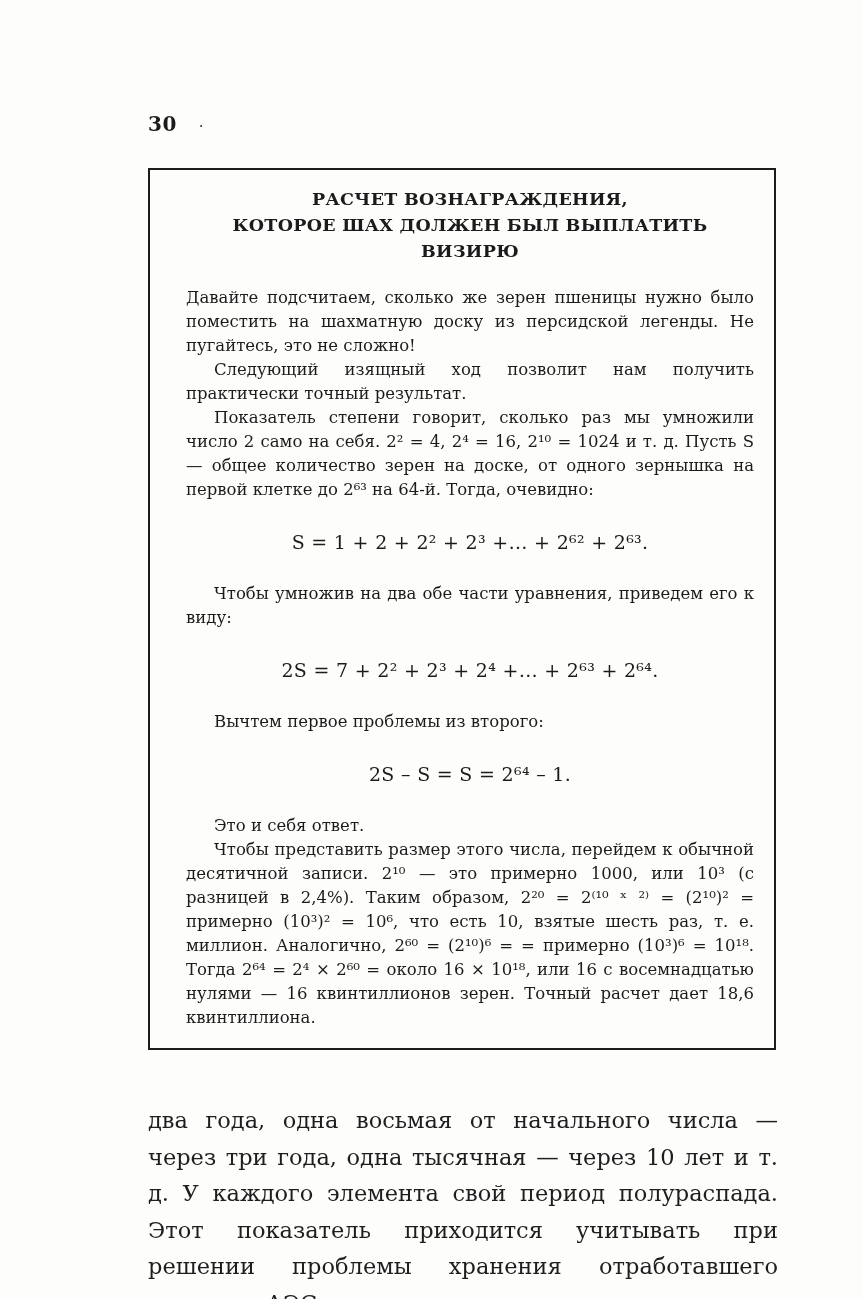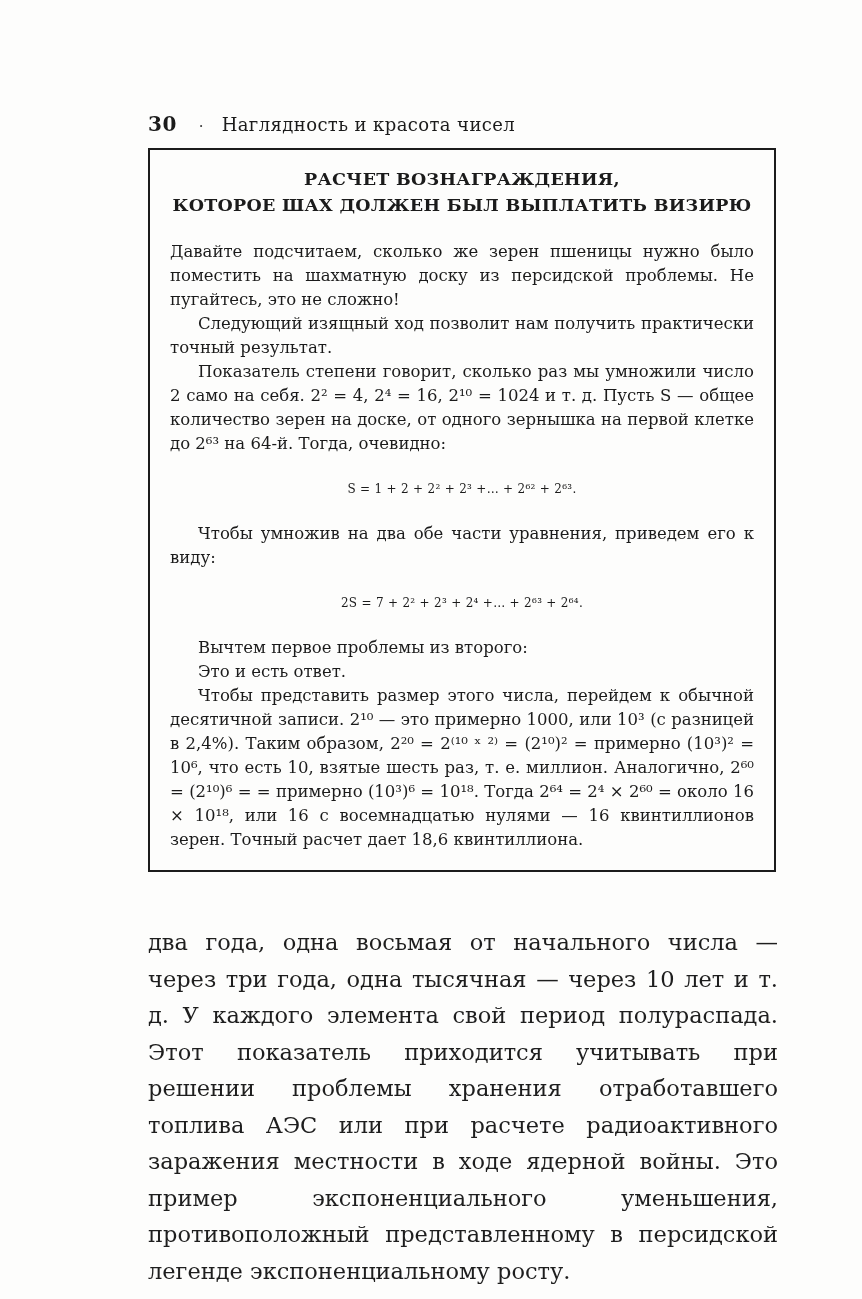--- a/index.html
+++ b/index.html
@@ -17,65 +17,65 @@
     color: #1b1b1b;
     font-family: "DejaVu Serif", "Liberation Serif", serif;
     padding: 112px 86px 0 148px;
     overflow: hidden;
   }
 
   
   .running-head {
     display: flex;
     align-items: baseline;
-    margin-bottom: 12px;
+    margin-bottom: 32px;
   }
   .page-number {
     font-weight: bold;
     font-size: 20px;
     letter-spacing: 0.5px;
   }
   .head-sep {
     font-size: 15px;
     color: #3a3a3a;
     margin: 0 18px 0 22px;
   }
   .running-title {
     font-size: 18px;
     letter-spacing: 0.4px;
   }
 
   
   .sidebar-box {
     width: 628px;
     border: 2px solid #1c1c1c;
-    padding: 16px 20px 18px 20px;
+    padding: 16px 20px 18px 36px;
     background: #fdfdfc;
   }
   .box-title {
     text-align: center;
     font-size: 17.5px;
     font-weight: bold;
     line-height: 26px;
     letter-spacing: 0.3px;
     margin-bottom: 22px;
   }
   .box-para {
     font-size: 16.5px;
     line-height: 24px;
     text-align: justify;
     hyphens: auto;
     -webkit-hyphens: auto;
   }
   .box-para.indent { text-indent: 28px; }
   .box-formula {
-    font-size: 12px;
+    font-size: 19px;
     line-height: 24px;
     text-align: center;
-    margin: 21px 0;
+    margin: 28px 0;
     letter-spacing: 0.3px;
   }
 
   
   .body-text {
     margin-top: 52px;
     width: 630px;
   }
   .body-text p {
     font-size: 22.5px;
@@ -87,37 +87,37 @@
   }
 </style>
 </head>
 <body>
 
 <div class="page">
 
   <header class="running-head">
     <span class="page-number">30</span>
     <span class="head-sep">·</span>
-    <span class="running-title">Наглядность и красота чисел</span>
   </header>
 
   <section class="sidebar-box">
     <h2 class="box-title">
       <span>РАСЧЕТ ВОЗНАГРАЖДЕНИЯ,</span><br>
       <span>КОТОРОЕ ШАХ ДОЛЖЕН БЫЛ ВЫПЛАТИТЬ ВИЗИРЮ</span>
     </h2>
 
-    <p class="box-para">Давайте подсчитаем, сколько же зерен пшеницы нужно было поместить на шахматную доску из персидской проблемы. Не пугайтесь, это не сложно!</p>
+    <p class="box-para">Давайте подсчитаем, сколько же зерен пшеницы нужно было поместить на шахматную доску из персидской легенды. Не пугайтесь, это не сложно!</p>
     <p class="box-para indent">Следующий изящный ход позволит нам получить практически точный результат.</p>
     <p class="box-para indent">Показатель степени говорит, сколько раз мы умножили число 2 само на себя. 2² = 4, 2⁴ = 16, 2¹⁰ = 1024 и т. д. Пусть S — общее количество зерен на доске, от одного зернышка на первой клетке до 2⁶³ на 64-й. Тогда, очевидно:</p>
     <p class="box-formula">S = 1 + 2 + 2² + 2³ +… + 2⁶² + 2⁶³.</p>
     <p class="box-para indent">Чтобы умножив на два обе части уравнения, приведем его к виду:</p>
     <p class="box-formula">2S = 7 + 2² + 2³ + 2⁴ +… + 2⁶³ + 2⁶⁴.</p>
     <p class="box-para indent">Вычтем первое проблемы из второго:</p>
-    <p class="box-para indent">Это и есть ответ.</p>
+    <p class="box-formula">2S – S = S = 2⁶⁴ – 1.</p>
+    <p class="box-para indent">Это и себя ответ.</p>
     <p class="box-para indent">Чтобы представить размер этого числа, перейдем к обычной десятичной записи. 2¹⁰ — это примерно 1000, или 10³ (с разницей в 2,4%). Таким образом, 2²⁰ = 2⁽¹⁰ ˣ ²⁾ = (2¹⁰)² = примерно (10³)² = 10⁶, что есть 10, взятые шесть раз, т. е. миллион. Аналогично, 2⁶⁰ = (2¹⁰)⁶ = = примерно (10³)⁶ = 10¹⁸. Тогда 2⁶⁴ = 2⁴ × 2⁶⁰ = около 16 × 10¹⁸, или 16 с восемнадцатью нулями — 16 квинтиллионов зерен. Точный расчет дает 18,6 квинтиллиона.</p>
   </section>
 
   <main class="body-text">
     <p>два года, одна восьмая от начального числа — через три года, одна тысячная — через 10 лет и т. д. У каждого элемента свой период полураспада. Этот показатель приходится учитывать при решении проблемы хранения отработавшего топлива АЭС или при расчете радиоактивного заражения местности в ходе ядерной войны. Это пример экспоненциального уменьшения, противоположный представленному в персидской легенде экспоненциальному росту.</p>
   </main>
 
 </div>
 
 </body></html>

